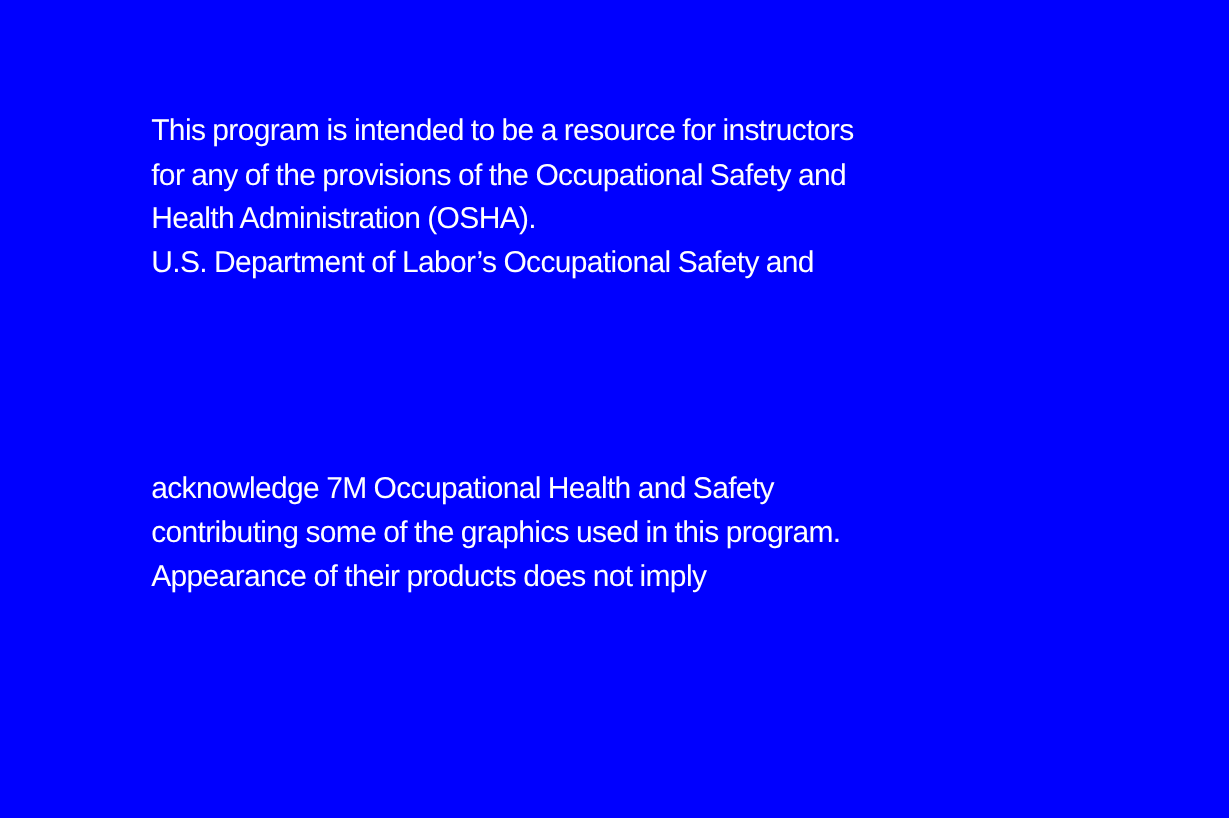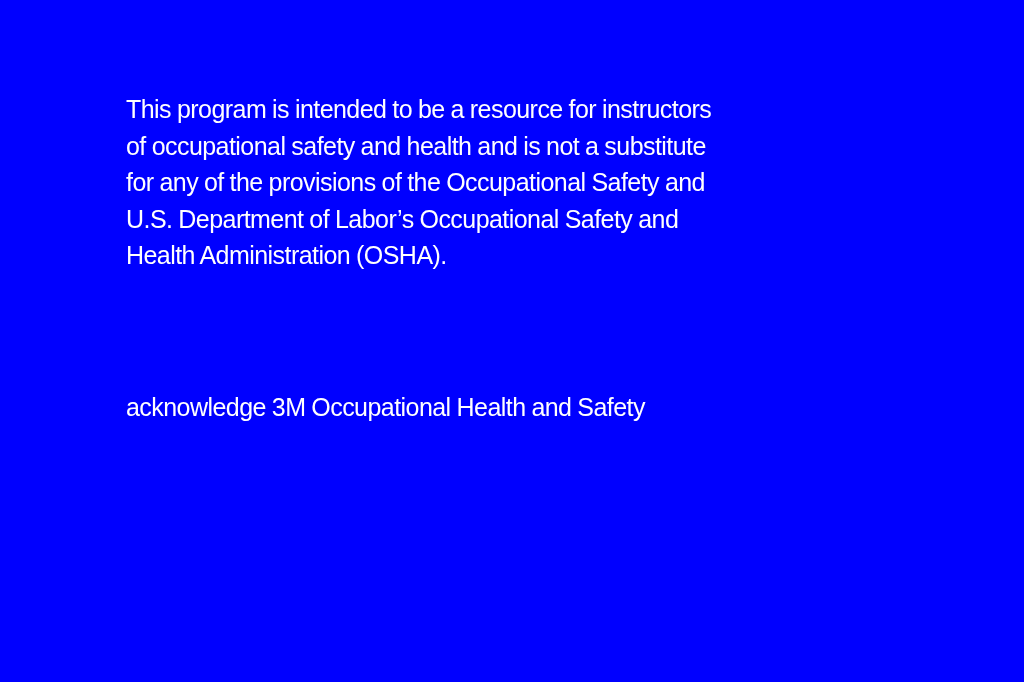--- a/index.html
+++ b/index.html
@@ -39,22 +39,23 @@
     }
     #p1 { top: 91px; }
     #p2 { top: 389px; }
   </style>
 </head>
 <body>
 
 <div class="slide">
   <p class="para" id="p1">
     <span class="line">This program is intended to be a resource for instructors</span>
-    <span class="line">of occupational safety and health and is not a substitute</span>
     <span class="line">for any of the provisions of the Occupational Safety and</span>
+    <span class="line">Health Administration (OSHA).</span>
     <span class="line">U.S. Department of Labor’s Occupational Safety and</span>
-    <span class="line">Health Administration (OSHA).</span>
   </p>
 
   <p class="para" id="p2">
-    <span class="line">acknowledge 3M Occupational Health and Safety</span>
+    <span class="line">acknowledge 7M Occupational Health and Safety</span>
+    <span class="line">contributing some of the graphics used in this program.</span>
+    <span class="line">Appearance of their products does not imply</span>
   </p>
 </div>
 
 </body></html>

